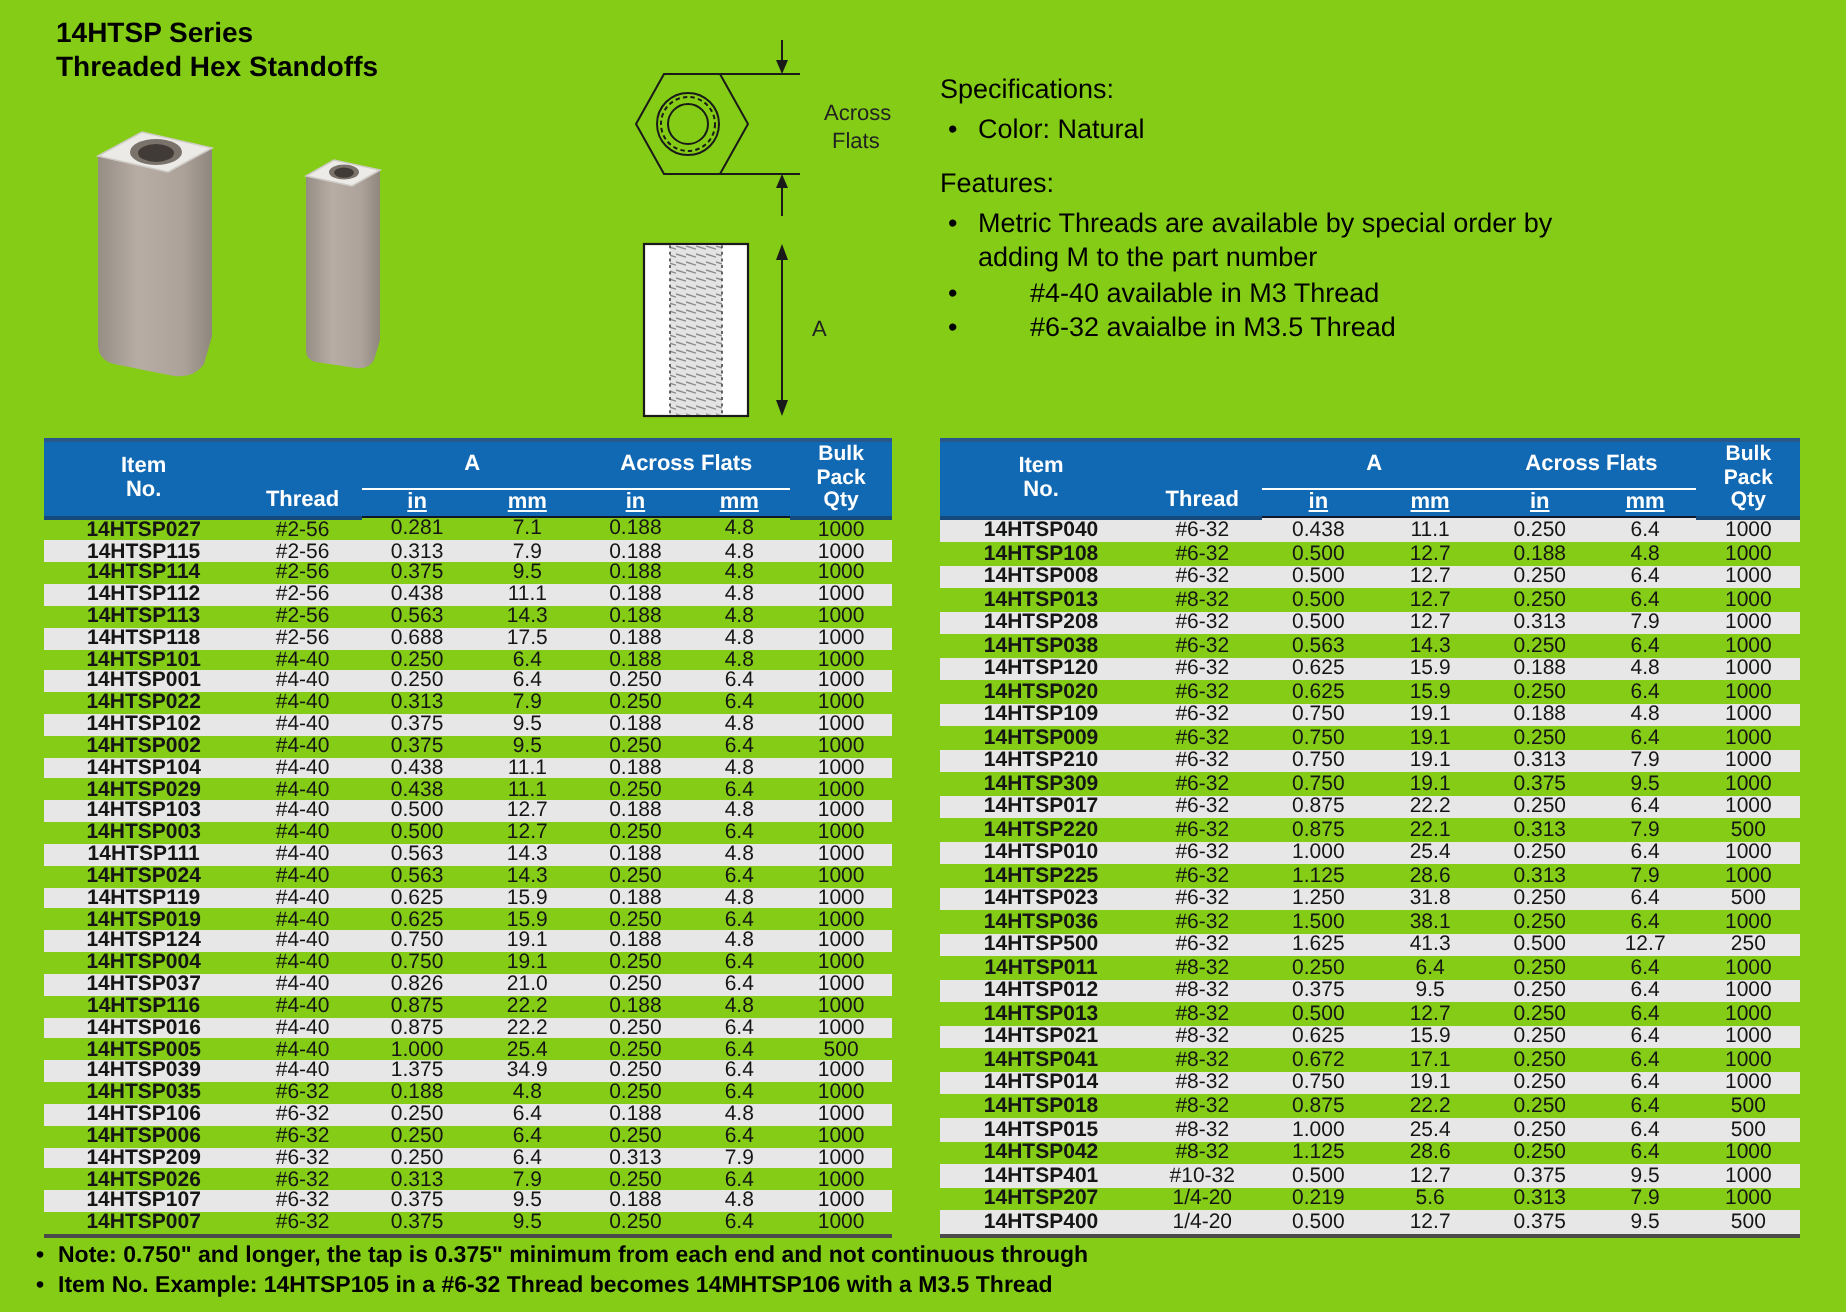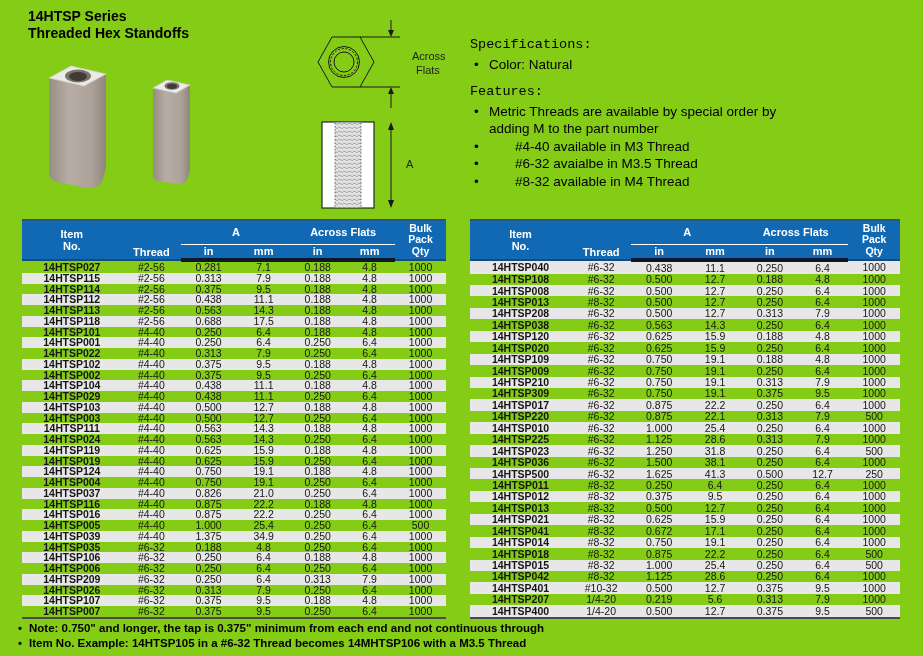--- a/index.html
+++ b/index.html
@@ -9,42 +9,42 @@
   
   .title{position:absolute;left:28px;top:8px;font-size:14px;font-weight:bold;line-height:1.18;}
 
   
   .photo{position:absolute;left:33px;top:56px;}
   .diagram{position:absolute;left:288px;top:18px;}
   .dimtext{font-size:11px;fill:#222;font-family:"Liberation Sans",sans-serif;}
 
   
   .specs{position:absolute;left:470px;top:36px;width:400px;font-size:13.5px;line-height:1.3;}
-  .spec-head{margin:0 0 2px 0;font-family:Liberation Mono, monospace;}
+  .spec-head{margin:0 0 2px 0;}
   .feat-head{margin:10px 0 2px 0;}
   .bullet{position:relative;padding-left:19px;}
   .bullet::before{content:"\2022";position:absolute;left:4px;top:0;}
   .feat .txt{display:inline-block;max-width:295px;vertical-align:top;}
   .indent .txt{margin-left:26px;}
 
   
   .tbl-wrap{position:absolute;top:219px;height:400px;}
   .tblL{left:22px;width:424px;}
   .tblR{left:470px;width:430px;}
   table{width:100%;height:100%;border-collapse:collapse;table-layout:fixed;}
   thead th{background:#1168b3;color:#fff;font-weight:bold;font-size:11px;padding:0;
            text-align:center;line-height:1.1;}
   thead tr.r1 th{height:23px;}
   thead tr.r2 th{height:13px;vertical-align:top;}
   .h-item{white-space:pre-line;vertical-align:middle;}
   .h-thread{vertical-align:bottom;padding-bottom:1px;}
   .h-span{border-bottom:1px solid #ffffff;vertical-align:middle;}
   .h-bulk{white-space:pre-line;line-height:1.08;vertical-align:middle;font-size:10.5px;}
   thead tr.r1 th{border-top:2px solid #29578a;}
-  thead tr.r2 th{border-bottom:4px solid #0f172a;}
+  thead tr.r2 th{border-bottom:1px solid #0f172a;text-decoration:underline;}
   .h-item,.h-thread,.h-bulk{border-bottom:2px solid #164a7c;}
   tbody td{font-size:10.5px;line-height:1;text-align:center;padding:0;color:#151515;
            overflow:hidden;white-space:nowrap;}
   tbody td.item{font-weight:bold;}
   table{border-bottom:2px solid #4a4a4a;}
   .tblL tbody tr:nth-child(even){background:#e7e7e7;}
   .tblR tbody tr:nth-child(odd){background:#e7e7e7;}
 
   
   .notes{position:absolute;left:18px;top:621px;width:890px;font-size:11.5px;
@@ -134,23 +134,20 @@
     </div>
     <div class="spec-head feat-head">Features:</div>
     <div class="bullet feat">
       <span class="txt">Metric Threads are available by special order by adding M to the part number</span>
     </div>
     <div class="bullet indent">
       <span class="txt">#4-40 available in M3 Thread</span>
     </div>
     <div class="bullet indent">
       <span class="txt">#6-32 avaialbe in M3.5 Thread</span>
-    </div>
-    <div class="bullet indent">
-      <span class="txt">#8-32 available in M4 Thread</span>
     </div>
   </div>
 
   <div class="tbl-wrap tblL">
     <table>
       <colgroup>
         <col style="width:23.5%">
           <col style="width:14%">
           <col style="width:13%">
         <col style="width:13%">

